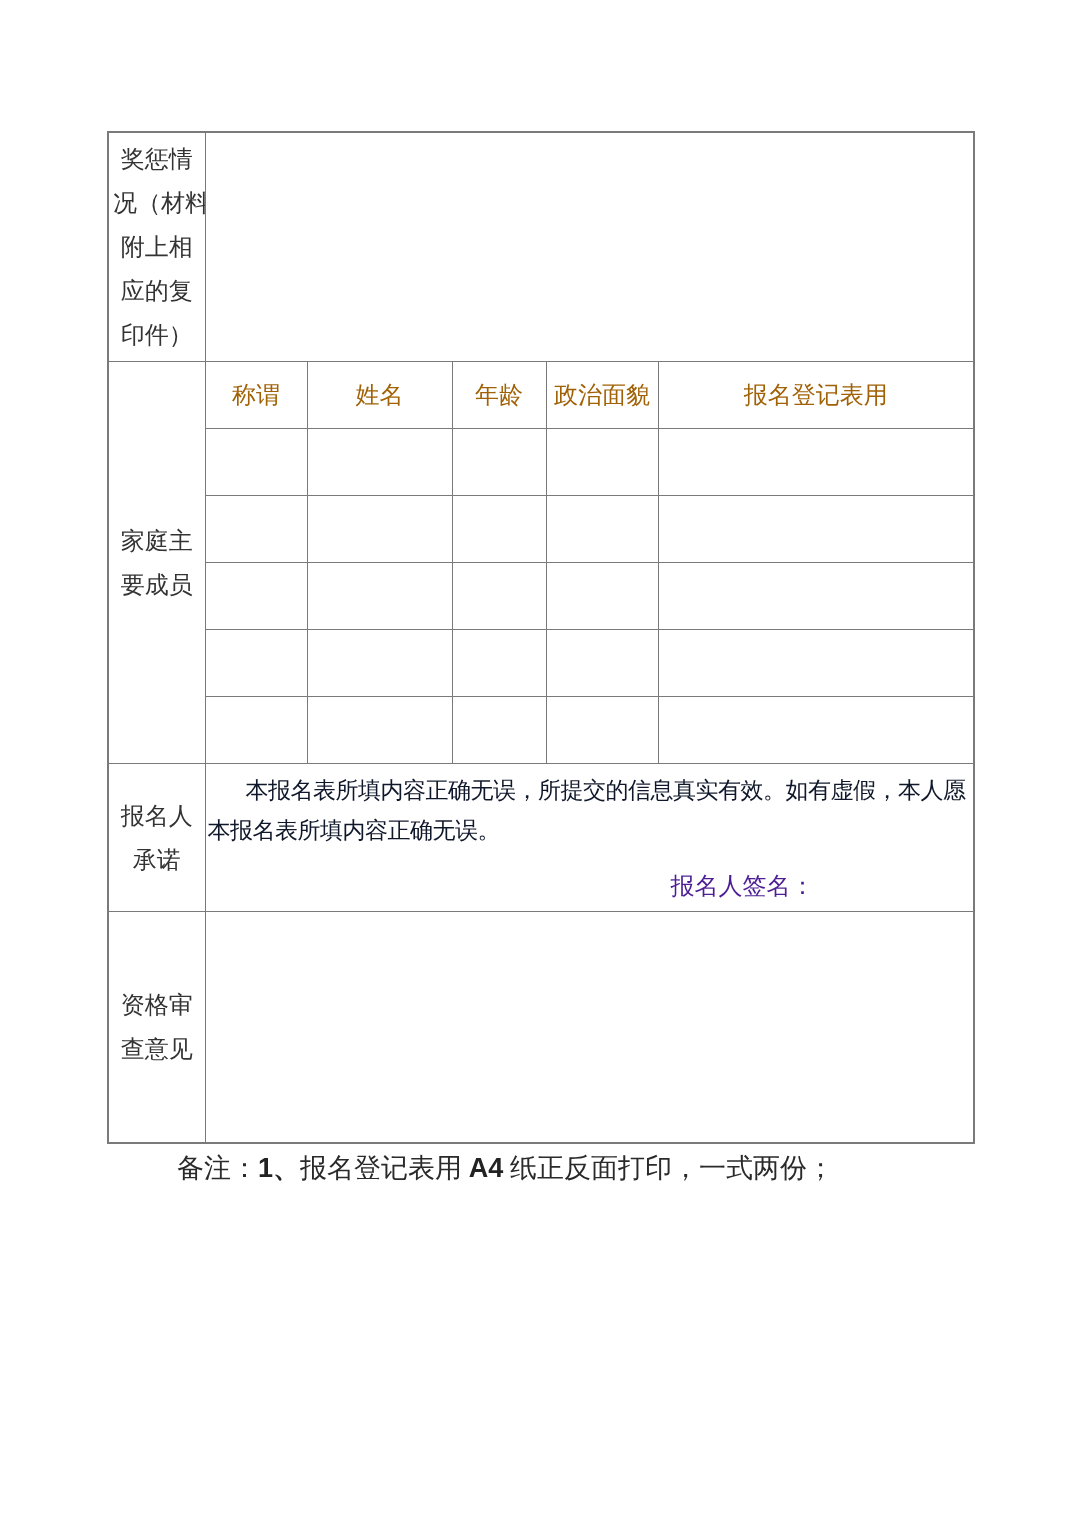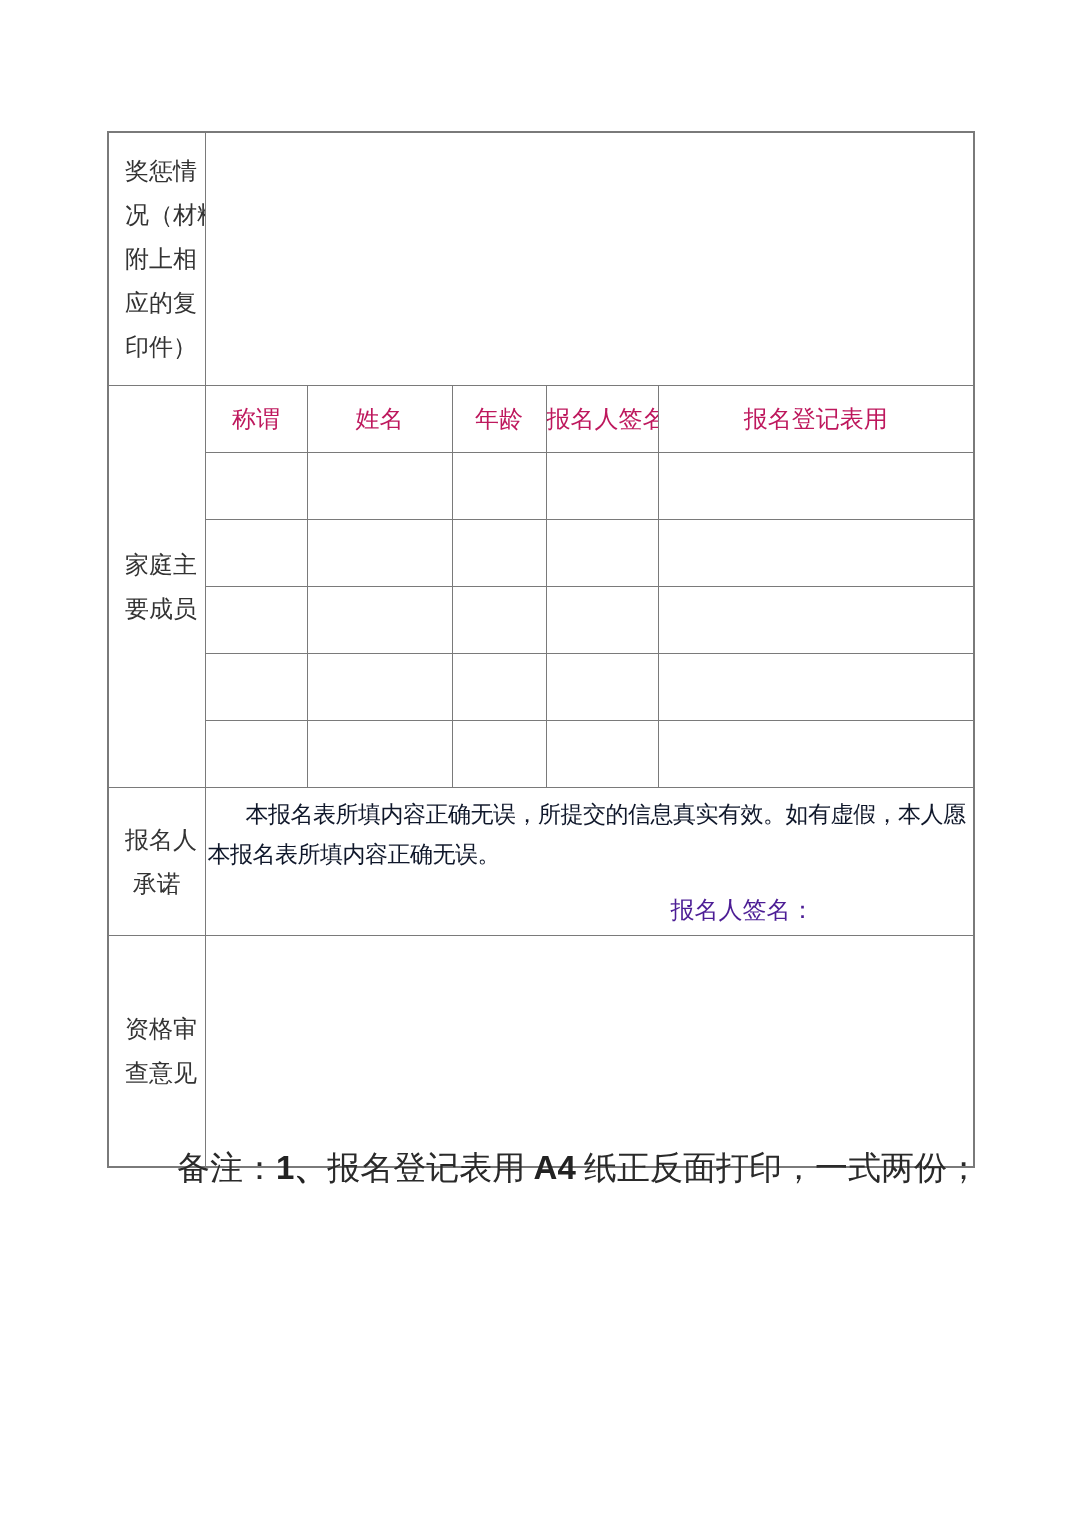--- a/index.html
+++ b/index.html
@@ -29,33 +29,33 @@
   }
   .r-rewards  { height: 227px; }
   .r-head     { height: 67px;  }
   .r-fam      { height: 67px;  }
   .r-promise  { height: 148px; }
   .r-review   { height: 231px; }
 
   td.label-cell {
     text-align: center;
     vertical-align: middle;
-    padding: 16px;
+    padding: 4px;
     font-size: 24px;
     color: #333333;
   }
   td.label-cell .label-line {
     line-height: 44px;
     white-space: nowrap;
   }
   td.head-cell {
     text-align: center;
     vertical-align: middle;
     font-size: 24px;
-    color: #be185d;
+    color: #a16207;
     padding: 0;
     white-space: nowrap;
   }
   td.blank-cell { background: #ffffff; }
 
   td.promise-cell {
     vertical-align: top;
     padding: 7px 2px 4px 2px;
   }
   .statement {
@@ -70,21 +70,21 @@
     margin-top: 17px;
     margin-left: 463px;
     font-size: 24px;
     line-height: 36px;
     color: #4c1d95;
     white-space: nowrap;
   }
 
   .note {
     position: absolute;
-    font-size: 33px;
+    font-size: 27px;
     line-height: 36px;
     color: #2a2a2a;
     white-space: nowrap;
   }
   .note-1 { left: 177px; top: 1150px; }
   .note-2 { left: 254px; top: 1206px; }
   .note .num, .note .latin {
     font-family: "Liberation Sans", "DejaVu Sans", sans-serif;
     font-weight: bold;
     color: #222222;
@@ -118,21 +118,21 @@
     </tr>
 
     <tr class="r-head">
       <td class="label-cell" rowspan="6">
         <div class="label-line">家庭主</div>
         <div class="label-line">要成员</div>
       </td>
       <td class="head-cell">称谓</td>
       <td class="head-cell">姓名</td>
       <td class="head-cell">年龄</td>
-      <td class="head-cell">报名人签名</td>
+      <td class="head-cell">政治面貌</td>
       <td class="head-cell">报名登记表用</td>
     </tr>
 
     <tr class="r-fam">
       <td class="blank-cell"></td>
       <td class="blank-cell"></td>
       <td class="blank-cell"></td>
       <td class="blank-cell"></td>
       <td class="blank-cell"></td>
     </tr>

